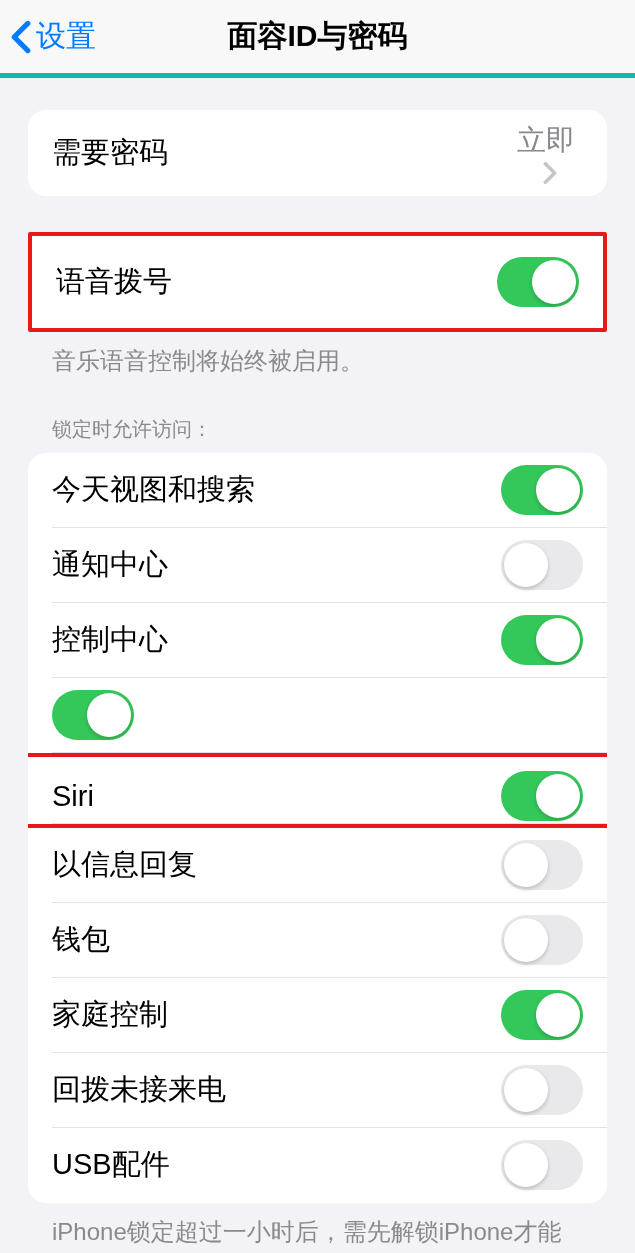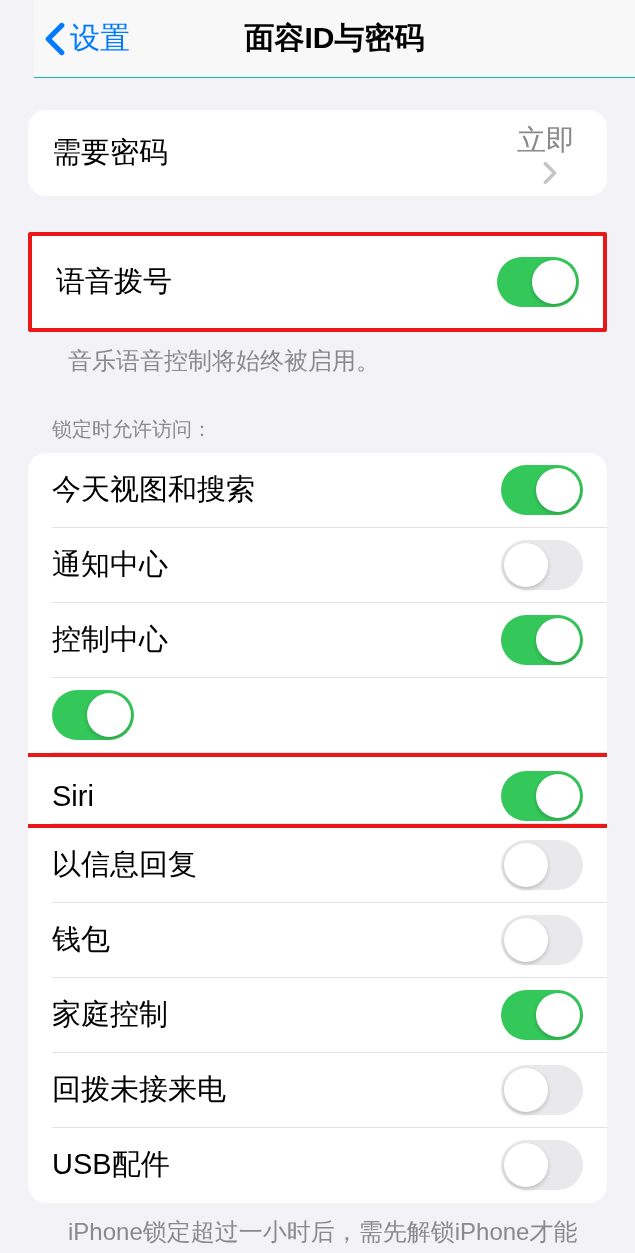--- a/index.html
+++ b/index.html
@@ -11,26 +11,25 @@
     body {
       width: 635px;
       height: 1253px;
       background: #f2f2f7;
       font-family: -apple-system, "PingFang SC", "Helvetica Neue", sans-serif;
       overflow: hidden;
     }
     .nav-bar {
       height: 78px;
       background: #f8f8f8;
-      border-bottom: 1px solid #14b8a6;
+      border-bottom: 5px solid #14b8a6;
       display: flex;
       align-items: center;
       position: relative;
       padding: 0 10px;
-      margin-left: 34px;
     }
     .back-button {
       display: flex;
       align-items: center;
       color: #007aff;
       font-size: 30px;
       cursor: pointer;
     }
     .back-chevron {
       width: 22px;
@@ -90,21 +89,21 @@
       flex-direction: column;
     }
     .chevron-right {
       width: 14px;
       height: 24px;
       color: #c5c5c8;
     }
     .footer-text {
       font-size: 24px;
       color: #8a8a8e;
-      padding: 12px 52px 0 68px;
+      padding: 12px 52px 0 52px;
       line-height: 1.4;
     }
     .header-text {
       font-size: 20px;
       color: #8a8a8e;
       padding: 38px 80px 10px 52px;
     }
     .toggle {
       width: 82px;
       height: 50px;

